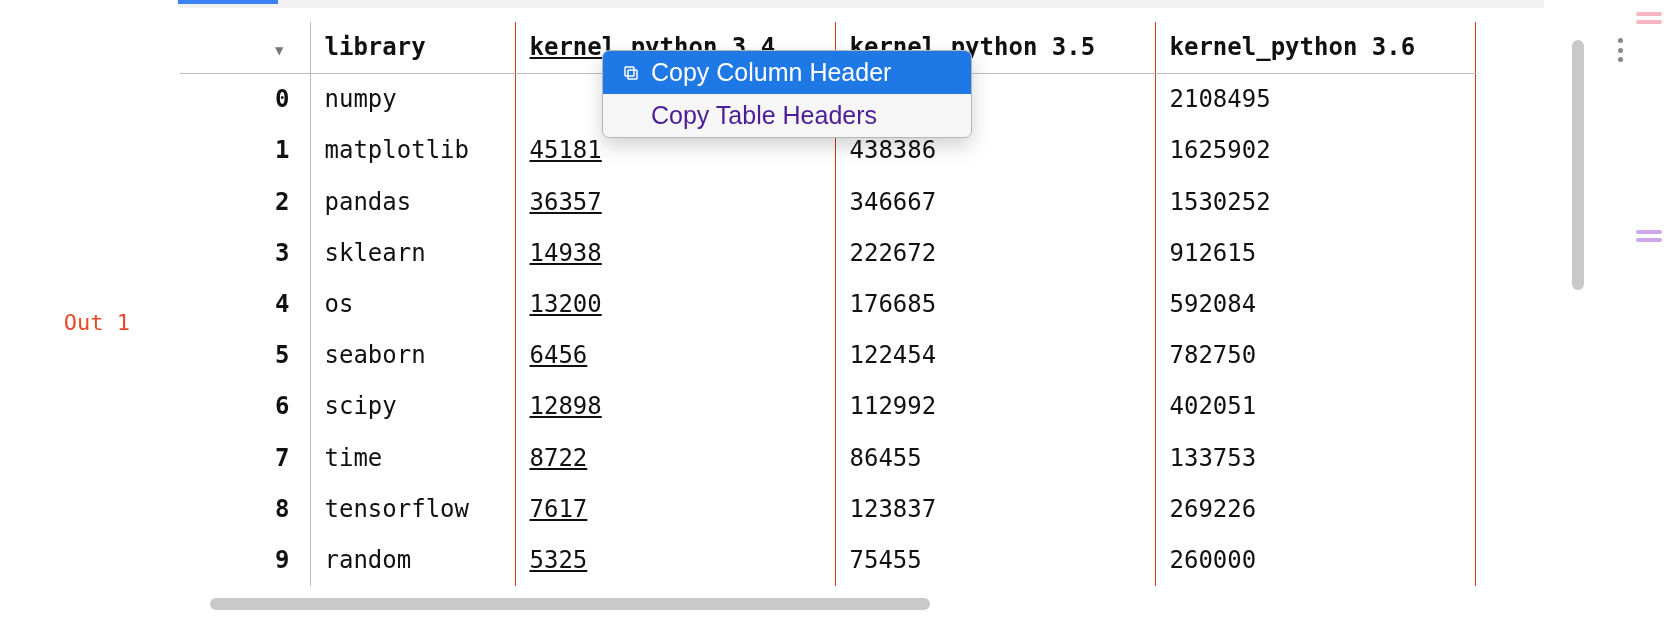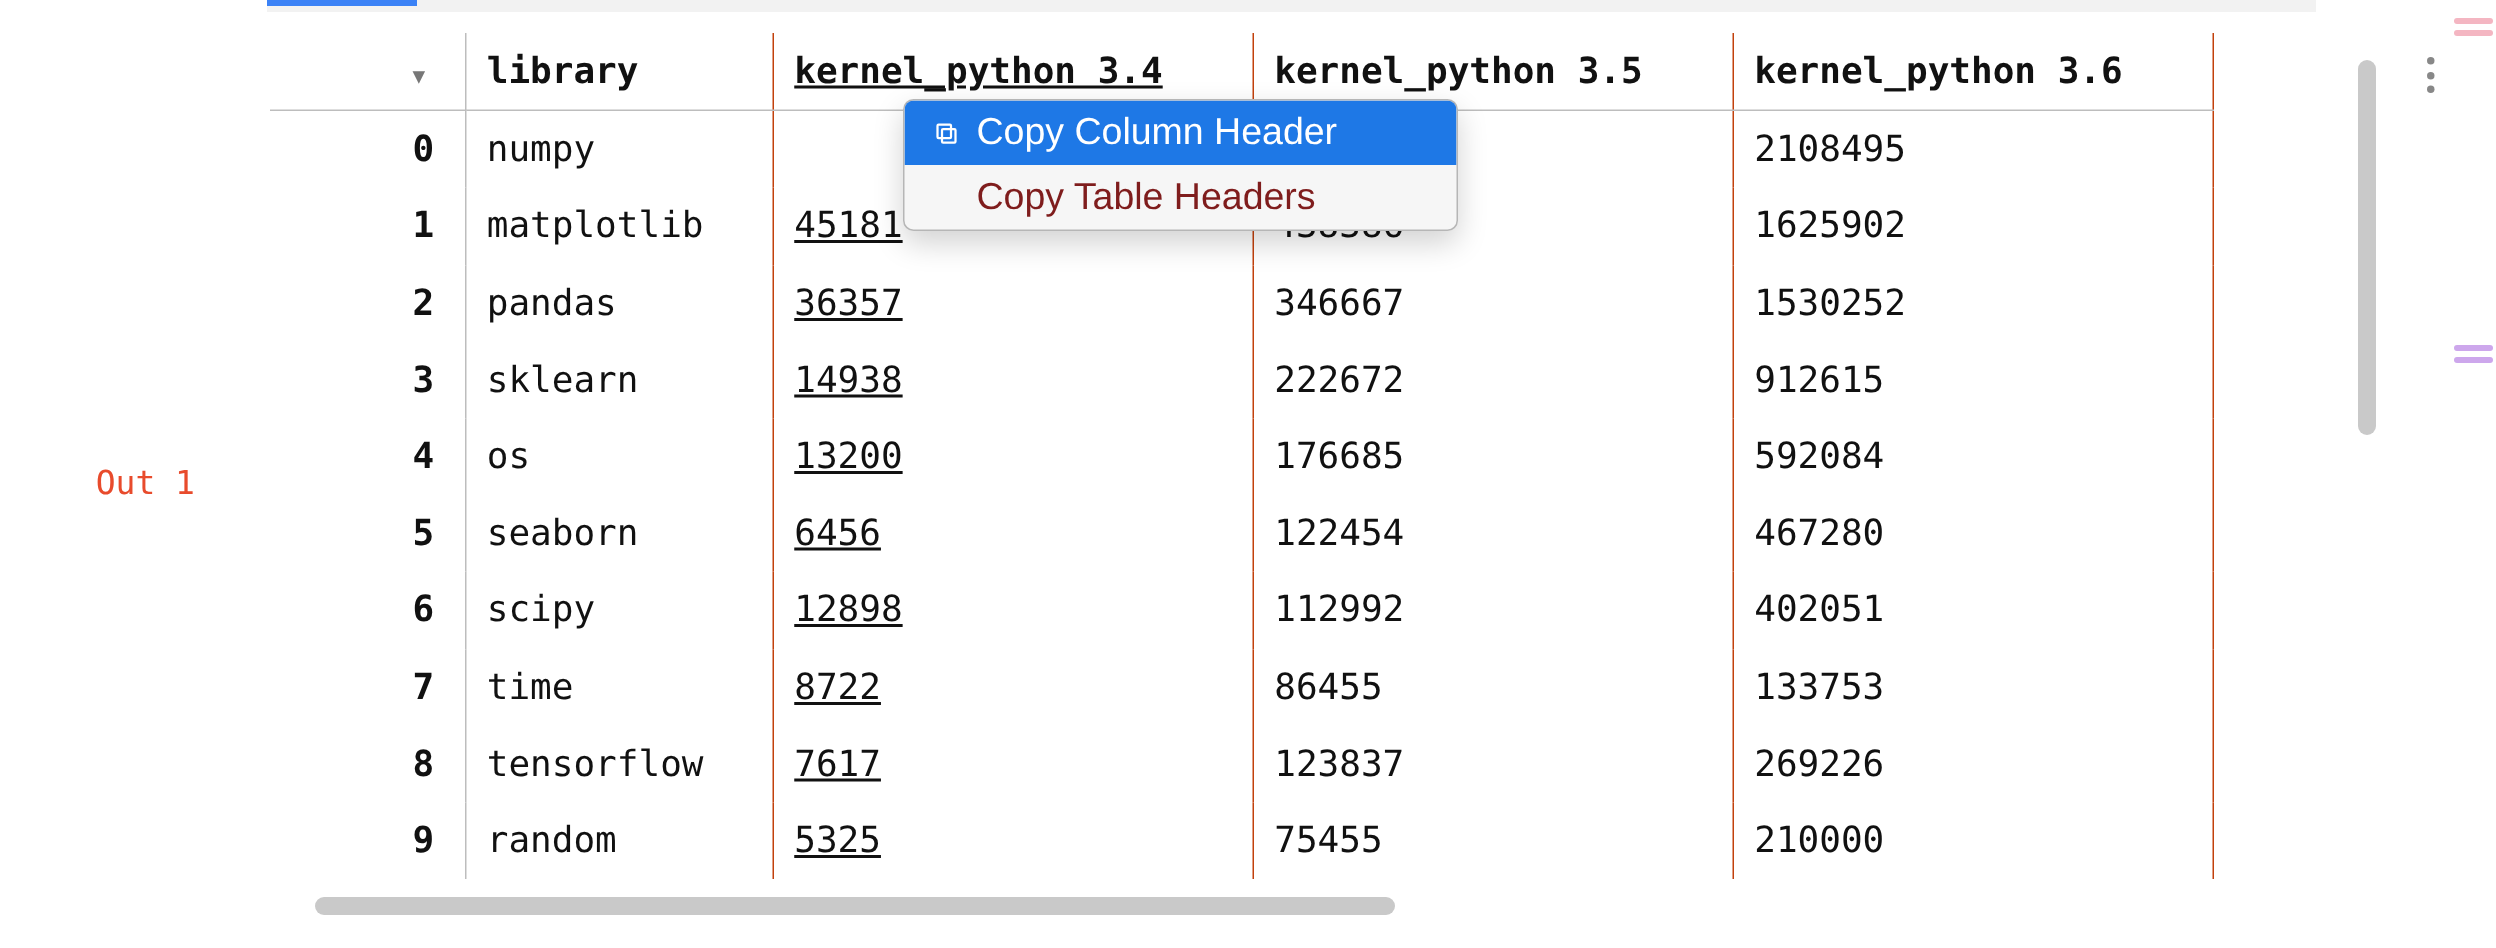--- a/index.html
+++ b/index.html
@@ -134,37 +134,37 @@
   .kebab span {
     width: 5px; height: 5px;
     background: #888;
     border-radius: 50%;
   }
 
   
   .context-menu {
     position: absolute;
     left: 422px;
-    top: 56px;
+    top: 40px;
     width: 370px;
     background: #f6f6f6;
     border: 1px solid #b6b6b6;
     border-radius: 7px;
     box-shadow: 0 8px 20px rgba(0,0,0,0.18);
     overflow: hidden;
     font-family: -apple-system, BlinkMacSystemFont, "Segoe UI", sans-serif;
     z-index: 100;
   }
   .context-menu .item {
     display: flex;
     align-items: center;
     gap: 10px;
     padding: 7px 18px;
     font-size: 25px;
-    color: #7f1d1d;
+    color: #4c1d95;
     cursor: default;
   }
   .context-menu .item.selected {
     background: #1e78e6;
     color: #fff;
   }
   .context-menu .item .icn {
     width: 20px;
     display: inline-flex;
     justify-content: center;
@@ -256,21 +256,21 @@
               <td class="col-lib">os</td>
               <td class="col-c1">13200</td>
               <td class="col-c2">176685</td>
               <td class="col-c3">592084</td>
             </tr>
             <tr>
               <td class="idx-cell">5</td>
               <td class="col-lib">seaborn</td>
               <td class="col-c1">6456</td>
               <td class="col-c2">122454</td>
-              <td class="col-c3">467280</td>
+              <td class="col-c3">782750</td>
             </tr>
             <tr>
               <td class="idx-cell">6</td>
               <td class="col-lib">scipy</td>
               <td class="col-c1">12898</td>
               <td class="col-c2">112992</td>
               <td class="col-c3">402051</td>
             </tr>
             <tr>
               <td class="idx-cell">7</td>
@@ -284,21 +284,21 @@
               <td class="col-lib">tensorflow</td>
               <td class="col-c1">7617</td>
               <td class="col-c2">123837</td>
               <td class="col-c3">269226</td>
             </tr>
             <tr>
               <td class="idx-cell">9</td>
               <td class="col-lib">random</td>
               <td class="col-c1">5325</td>
               <td class="col-c2">75455</td>
-              <td class="col-c3">210000</td>
+              <td class="col-c3">260000</td>
             </tr>
           </tbody>
       </table>
     </div>
 
     <div class="hscrollbar">
       <div class="thumb"></div>
     </div>
 
     <div class="vscrollbar"></div>

